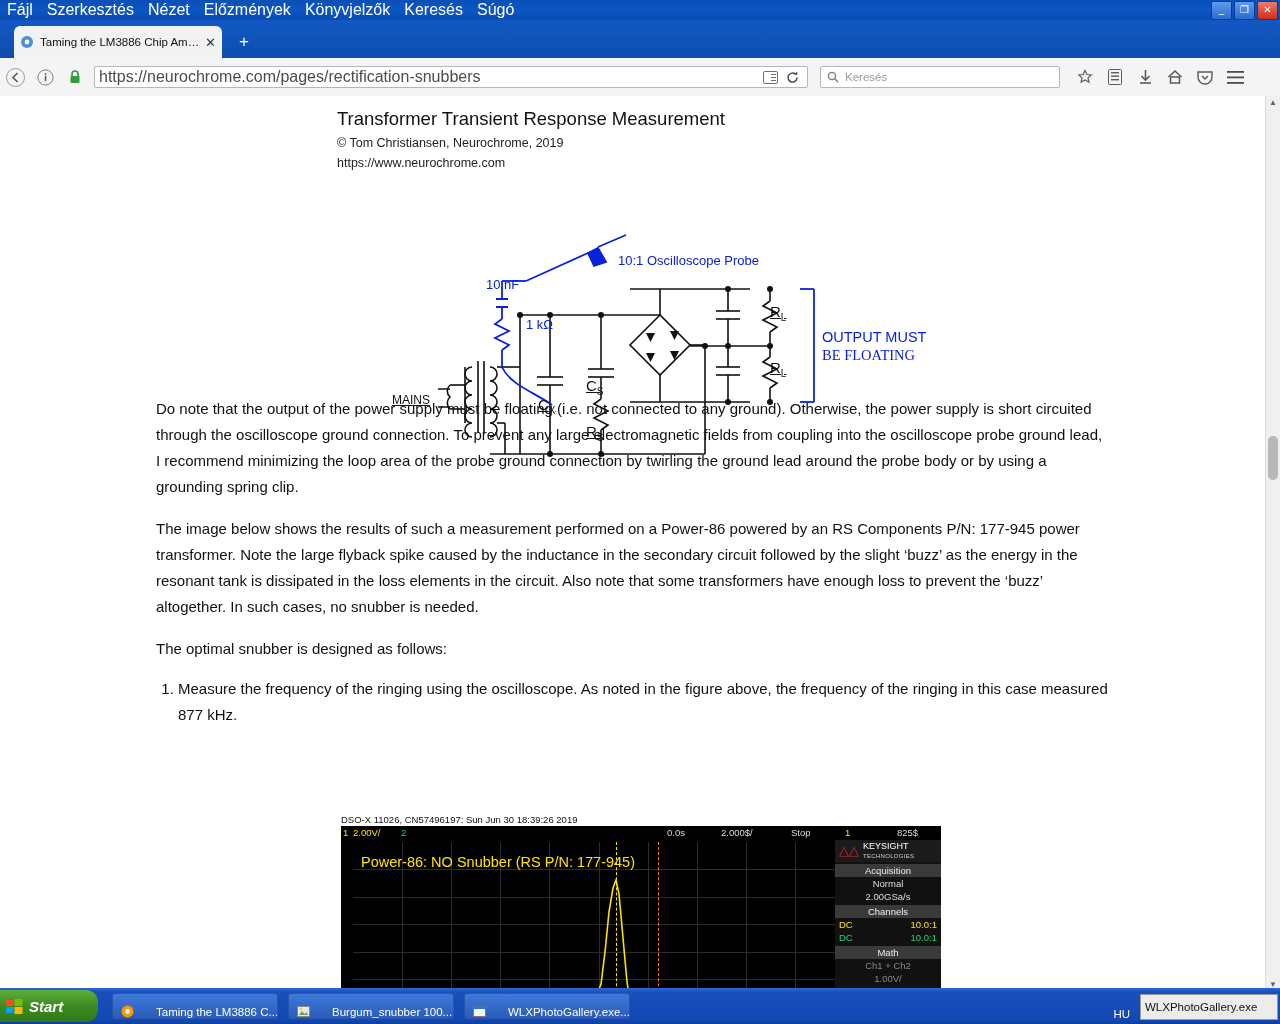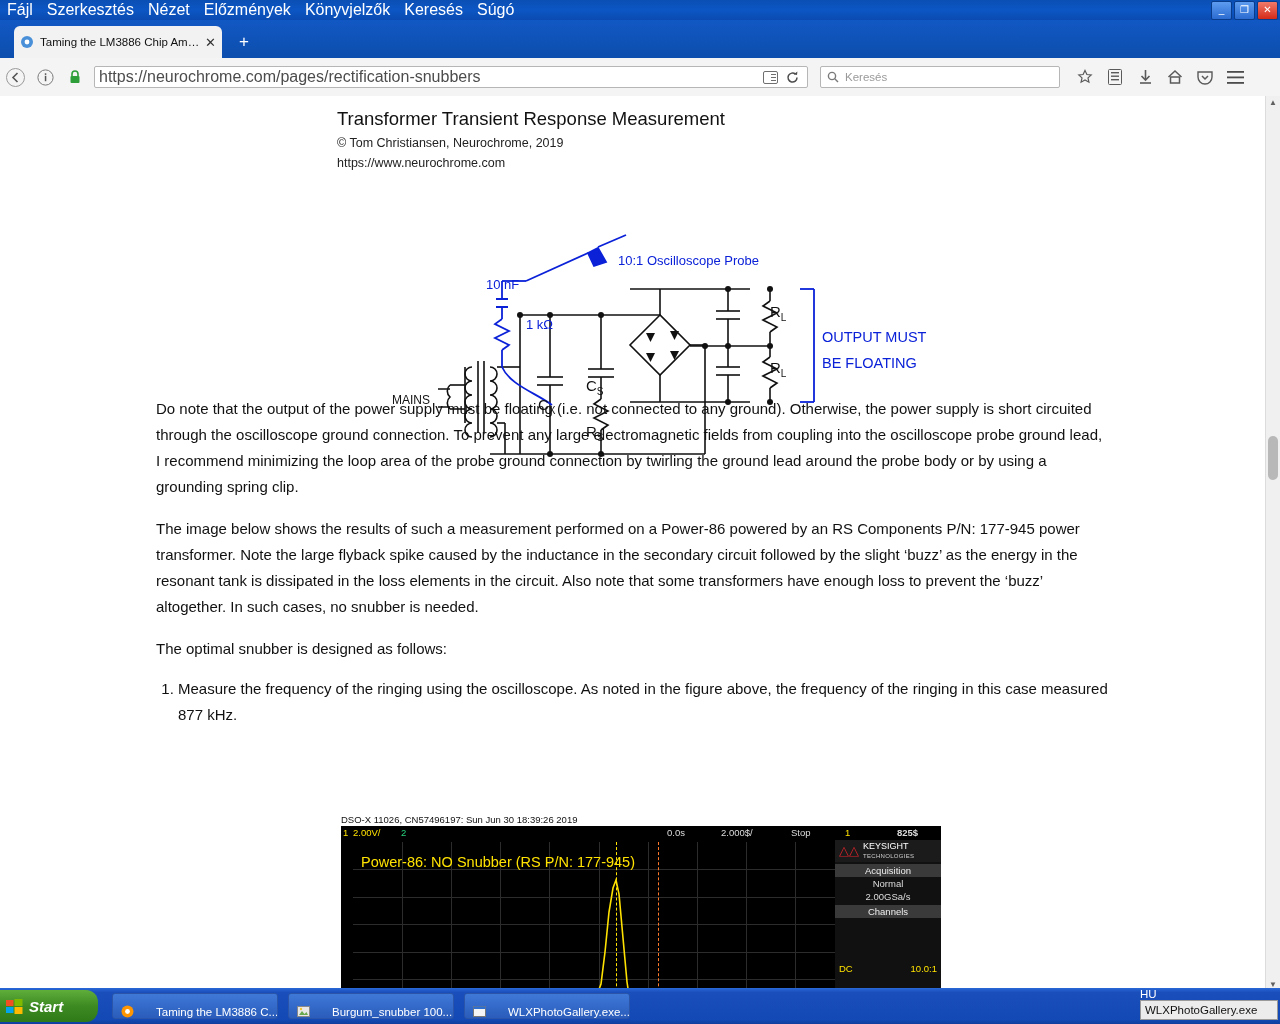--- a/index.html
+++ b/index.html
@@ -105,21 +105,21 @@
 
   .fig-title {
     position: absolute; left: 337px; top: 12px;
     font-size: 18.5px; color: #111; font-family: "Liberation Sans", sans-serif;
   }
   .fig-cr { position: absolute; left: 337px; top: 40px; font-size: 12.5px; color: #222; }
   .fig-url { position: absolute; left: 337px; top: 60px; font-size: 12.5px; color: #222; }
 
   .schematic { position: absolute; left: 330px; top: 75px; width: 620px; height: 300px; }
   .sch-label { position: absolute; font-size: 13px; color: #0a21d8; }
-  .sch-label.black { color: #111; }
+  .sch-label.black { color: #111; text-decoration: underline; }
   .sch-label.big { font-size: 14.5px; }
 
   p.para {
     position: absolute; left: 156px; width: 948px;
     font-size: 15px; line-height: 26px; color: #111; margin: 0;
     font-family: "Liberation Sans", sans-serif;
   }
   ol.steps {
     position: absolute; left: 156px; top: 580px; width: 948px;
     margin: 0; padding-left: 22px; font-size: 15px; line-height: 26px; color: #111;
@@ -151,21 +151,21 @@
   .cursor-line { position: absolute; top: 16px; height: 220px; width: 0; border-left: 1px dashed; }
   .scope-side {
     position: absolute; left: 494px; top: 14px; width: 106px; height: 226px;
     background: #111; color: #ddd; font-size: 9.5px;
   }
   .side-sec {
     background: #3a3a3a; color: #eee; text-align: center; font-size: 9.5px;
     padding: 1px 0; margin-top: 2px;
   }
   .side-row { text-align: center; padding: 1px 0; }
-  .side-row.left { text-align: left; padding-left: 4px; position: relative; margin-top: 44px; }
+  .side-row.left { text-align: left; padding-left: 4px; position: relative; }
   .side-row .rt { position: absolute; right: 4px; top: 1px; }
   .keysight {
     background: #1b1b1b; color: #fff; display: flex; align-items: center;
     padding: 3px 4px; height: 22px; box-sizing: border-box;
   }
   .ks-logo { color: #e0242b; font-size: 13px; margin-right: 4px; line-height: 10px;}
   .ks-text { font-size: 9px; line-height: 9px; }
   .ks-text .sub { font-size: 6px; color: #cfcfcf; letter-spacing: .3px; }
 
   
@@ -185,21 +185,21 @@
   .startbtn .flag { width: 17px; height: 15px; margin-right: 6px; }
   .tbtask {
     height: 24px; margin-left: 6px; padding: 0 8px;
     background: linear-gradient(#3f79d8, #2a5cbb);
     border: 1px solid #2a55a8; border-radius: 3px;
     color: #fff; font-size: 11.5px; display: flex; align-items: flex-end;
     max-width: 160px; white-space: nowrap; overflow: hidden; text-overflow: ellipsis; gap: 17px;
   }
   .tbtask .ic { width: 13px; height: 13px; margin-right: 5px; flex: 0 0 auto; }
   .tray {
-    position: absolute; right: 0; top: 0; height: 32px; display: flex; align-items: flex-start; flex-direction: column;
+    position: absolute; right: 0; top: 0; height: 32px; display: flex; align-items: flex-end;
   }
   .tray .lang { color: #fff; font-size: 11.5px; margin-right: 10px; }
   .tray .pgbox {
     width: 138px; height: 26px; background: #ececec; border: 1px solid #9a9a9a;
     color: #111; font-size: 11.5px; display: flex; align-items: center; padding-left: 4px;
     box-sizing: border-box; margin-right: 2px;
   }
 </style>
 </head>
 <body>
@@ -431,42 +431,42 @@
         <div class="sch-label" style="left:288px; top:82px;">10:1 Oscilloscope Probe</div>
         <div class="sch-label" style="left:156px; top:106px;">10 nF</div>
         <div class="sch-label" style="left:196px; top:146px;">1 kΩ</div>
         <div class="sch-label black" style="left:62px; top:222px; font-size:12px;">MAINS</div>
         <div class="sch-label black" style="left:208px; top:225px; font-size:15px;"><span>C</span><sub style="font-size:10px">X</sub></div>
         <div class="sch-label black" style="left:256px; top:206px; font-size:15px;"><span>C</span><sub style="font-size:10px">S</sub></div>
         <div class="sch-label black" style="left:256px; top:252px; font-size:15px;"><span>R</span><sub style="font-size:10px">S</sub></div>
         <div class="sch-label black" style="left:440px; top:132px; font-size:15px;"><span>R</span><sub style="font-size:10px">L</sub></div>
         <div class="sch-label black" style="left:440px; top:188px; font-size:15px;"><span>R</span><sub style="font-size:10px">L</sub></div>
         <div class="sch-label big" style="left:492px; top:158px;">OUTPUT MUST</div>
-        <div class="sch-label big" style="left:492px; top:184px;">BE FLOATING</div>
+        <div class="sch-label big" style="left:492px; top:176px;font-family:Liberation Serif, serif;">BE FLOATING</div>
       </div>
 
       <p class="para" style="top:300px;">Do note that the output of the power supply must be floating (i.e. not connected to any ground). Otherwise, the power supply is short circuited through the oscilloscope ground connection. To prevent any large electromagnetic fields from coupling into the oscilloscope probe ground lead, I recommend minimizing the loop area of the probe ground connection by twirling the ground lead around the probe body or by using a grounding spring clip.</p>
       <p class="para" style="top:420px;">The image below shows the results of such a measurement performed on a Power-86 powered by an RS Components P/N: 177-945 power transformer. Note the large flyback spike caused by the inductance in the secondary circuit followed by the slight ‘buzz’ as the energy in the resonant tank is dissipated in the loss elements in the circuit. Also note that some transformers have enough loss to prevent the ‘buzz’ altogether. In such cases, no snubber is needed.</p>
       <p class="para" style="top:540px;">The optimal snubber is designed as follows:</p>
 
       <ol class="steps">
         <li>Measure the frequency of the ringing using the oscilloscope. As noted in the figure above, the frequency of the ringing in this case measured 877 kHz.</li>
       </ol>
 
       <div class="scope">
         <div class="scope-hdr">DSO-X 11026, CN57496197: Sun Jun 30 18:39:26 2019</div>
         <div class="scope-topbar">
           <span style="left:2px; color:#ffe200;">1</span>
           <span style="left:12px; color:#ffe200;">2.00V/</span>
           <span style="left:60px; color:#27d17c;">2</span>
           <span style="left:326px; color:#ddd;">0.0s</span>
           <span style="left:380px; color:#ddd;">2.000$/</span>
           <span style="left:450px; color:#ddd;">Stop</span>
           <span style="left:504px; color:#ffe200;">1</span>
-          <span style="left:556px; color:#ddd;font-weight:bold;">825$</span>
+          <span style="left:556px; color:#ddd;">825$</span>
         </div>
 
         <div class="grid">
           <div class="gridline-v" style="left:49px"></div>
           <div class="gridline-v" style="left:98px"></div>
           <div class="gridline-v" style="left:147px"></div>
           <div class="gridline-v" style="left:196px"></div>
           <div class="gridline-v" style="left:246px"></div>
           <div class="gridline-v" style="left:295px"></div>
           <div class="gridline-v" style="left:344px"></div>

